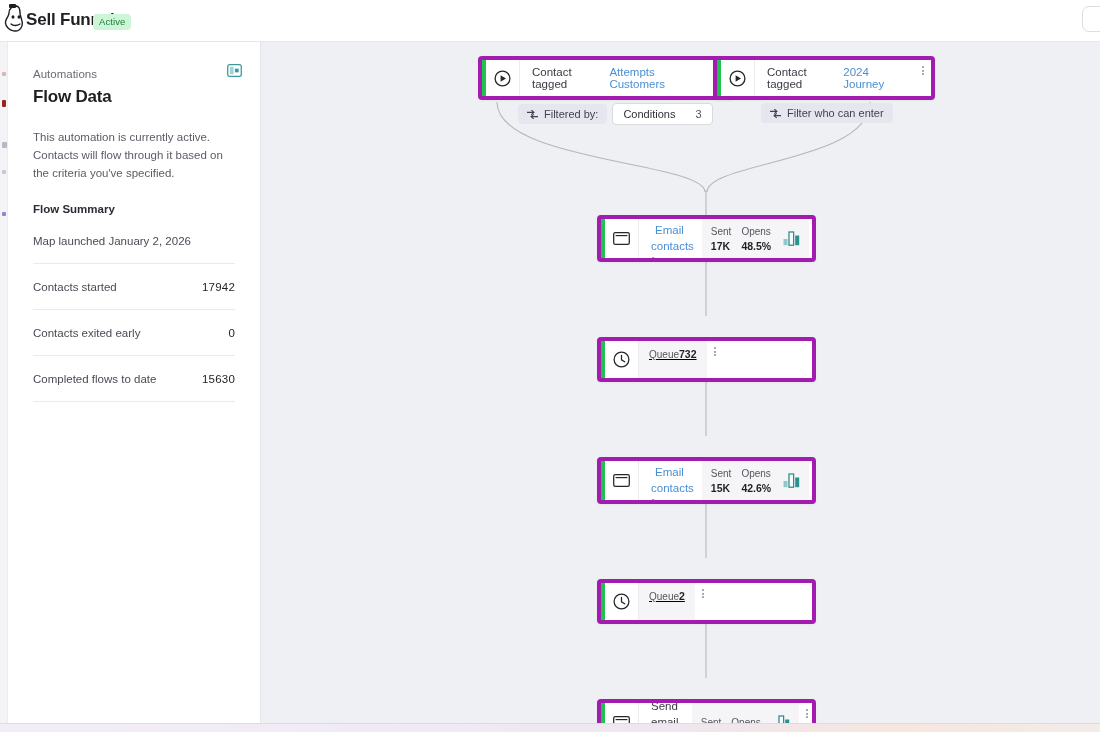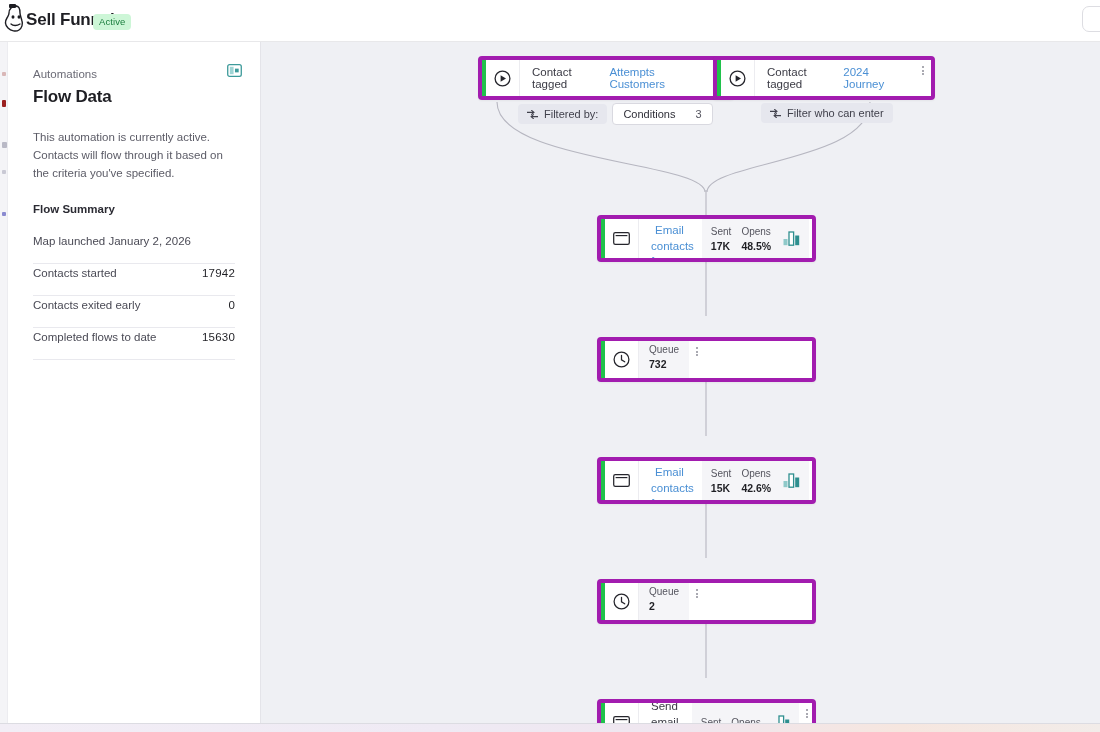--- a/index.html
+++ b/index.html
@@ -60,21 +60,21 @@
   .panel-desc {
     font-size: 11.5px; line-height: 1.55; color: #5c5c67; margin-bottom: 21px;
   }
   .section-head {
     font-size: 11.5px; font-weight: 700; color: #2b2b33; margin-bottom: 20px;
   }
   .launch-line { font-size: 11.5px; color: #4a4a55; padding-bottom: 16px; }
   .stat-row {
     display: flex; justify-content: space-between; align-items: baseline;
     border-top: 1px solid #e9e9ee;
-    padding: 3px 0 16px 0;
+    padding: 17px 0 16px 0;
     font-size: 11.5px;
   }
   .stat-label { color: #4a4a55; }
   .stat-value { color: #1f1f24; letter-spacing: 0.2px; }
   .stat-row.last { border-bottom: 1px solid #e9e9ee; }
 
   
   .canvas {
     position: absolute; left: 261px; top: 42px; width: 839px; height: 690px;
     background: #eff0f4; overflow: hidden;
@@ -111,22 +111,22 @@
     background: #f5f5f8; display: flex; align-items: center; gap: 10px;
     padding: 7px 9px; align-self: stretch; margin: 0;
   }
   .stat-col { text-align: left; }
   .stat-col .k { font-size: 10px; color: #55555f; display:block; line-height:1.5; }
   .stat-col .v { font-size: 10.5px; color: #1f1f24; font-weight: 700; display:block; line-height:1.4; }
   .bars-icon { margin-left: 2px; }
 
   
   .node-queue {
-    background: #f5f5f8; display: flex; flex-direction: column; justify-content: flex-end;
-    padding: 6px 10px; align-self: stretch; min-width: 44px;
+    background: #f5f5f8; display: flex; flex-direction: row; justify-content: center;
+    padding: 6px 10px; align-self: stretch; min-width: 44px; text-decoration: underline;
   }
   .node-queue .k { font-size: 10px; color: #55555f; line-height: 1.5; }
   .node-queue .v { font-size: 10.5px; color: #1f1f24; font-weight: 700; line-height: 1.4; }
 
   
   .chip-row { position: absolute; display: flex; align-items: center; }
   .chip-soft {
     background: #e6e7ee; color: #41414c; font-size: 11px;
     padding: 4px 9px; border-radius: 4px; display: flex; align-items: center; gap: 6px;
     cursor: pointer;

